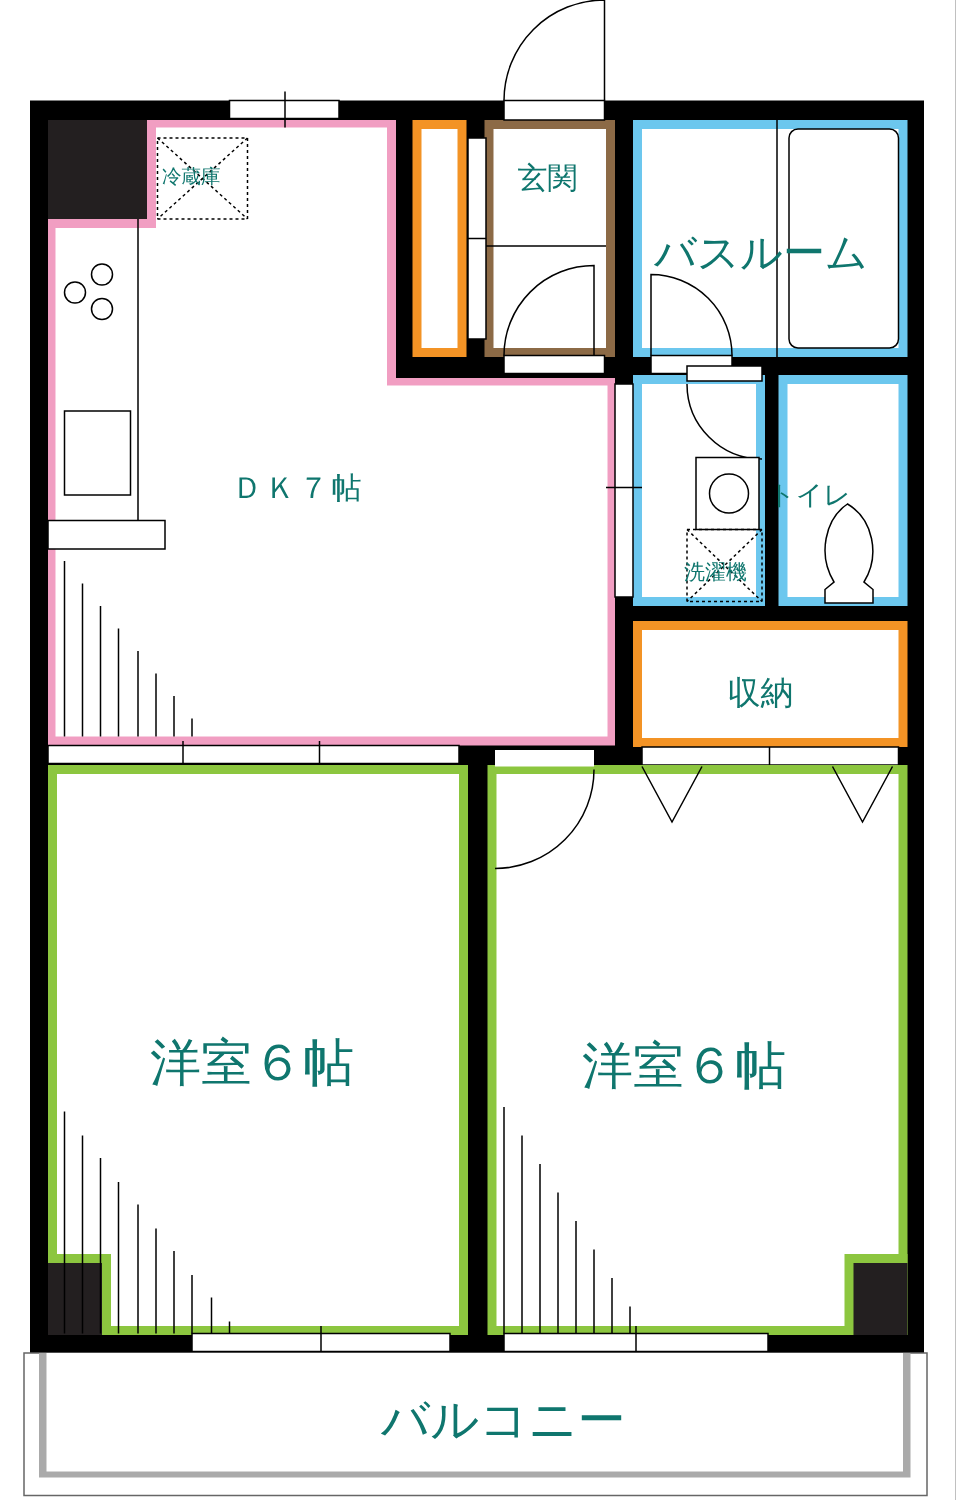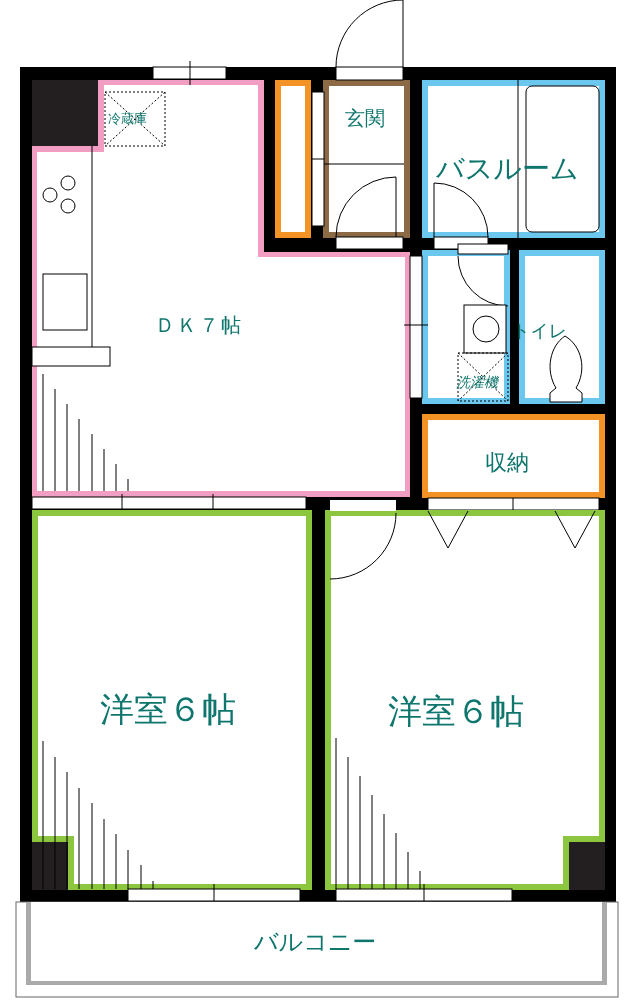--- a/index.html
+++ b/index.html
@@ -132,18 +132,18 @@
 
   <rect x="16" y="902" width="602" height="95" fill="#fff" stroke="#666" stroke-width="1"></rect>
   <rect x="26" y="902" width="581" height="83" fill="#aaa"></rect>
   <rect x="31" y="902" width="571" height="79" fill="#fff"></rect>
 </svg>
 
 <div class="lbl" style="left:108px;top:112px;font-size:13px;">冷蔵庫</div>
 <div class="lbl" style="left:345px;top:108px;font-size:20px;">玄関</div>
 <div class="lbl" style="left:436px;top:155px;font-size:28px;">バスルーム</div>
 <div class="lbl" style="left:512px;top:288px;font-size:18px;margin-top:34px;">トイレ</div>
-<div class="lbl" style="left:456px;top:375px;font-size:14px;font-style:italic;">洗濯機</div>
+<div class="lbl" style="left:456px;top:375px;font-size:14px;">洗濯機</div>
 <div class="lbl" style="left:485px;top:452px;font-size:22px;">収納</div>
 <div class="lbl" style="left:155px;top:315px;font-size:20px;letter-spacing:2px;">ＤＫ７帖</div>
 <div class="lbl" style="left:100px;top:692px;font-size:34px;">洋室６帖</div>
 <div class="lbl" style="left:388px;top:694px;font-size:34px;">洋室６帖</div>
-<div class="lbl" style="left:254px;top:930px;font-size:24px;">バルコニー</div>
+<div class="lbl" style="left:254px;top:930px;font-size:32px;">バルコニー</div>
 
 </body></html>

